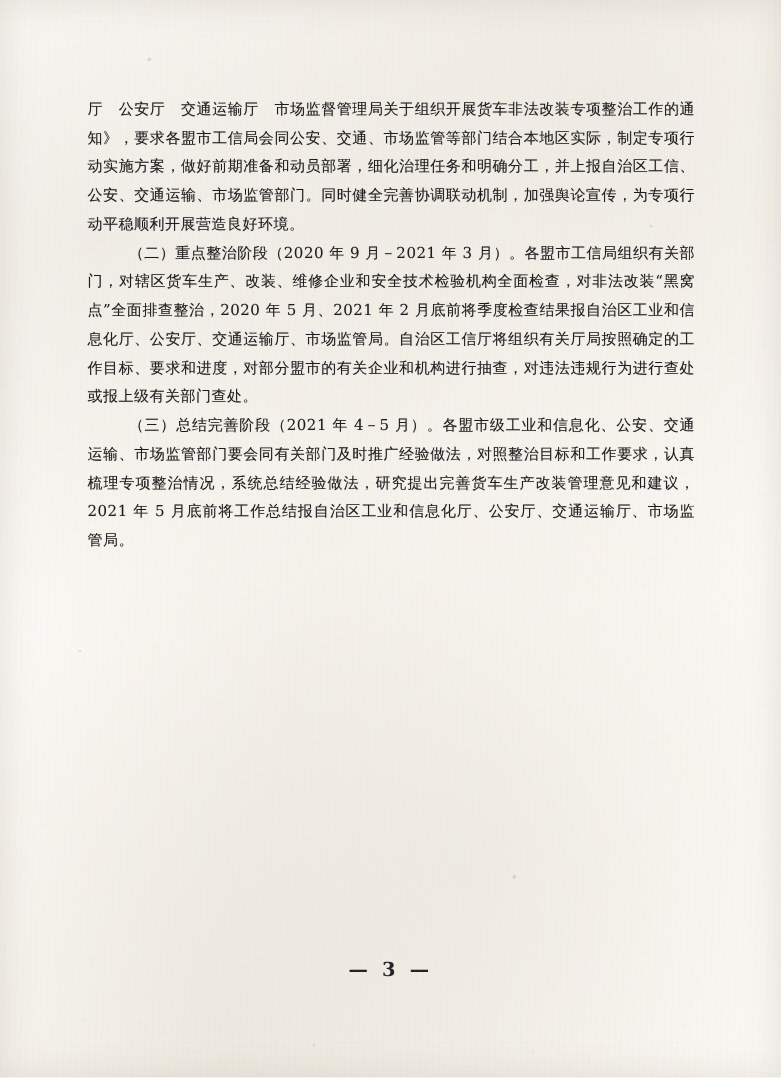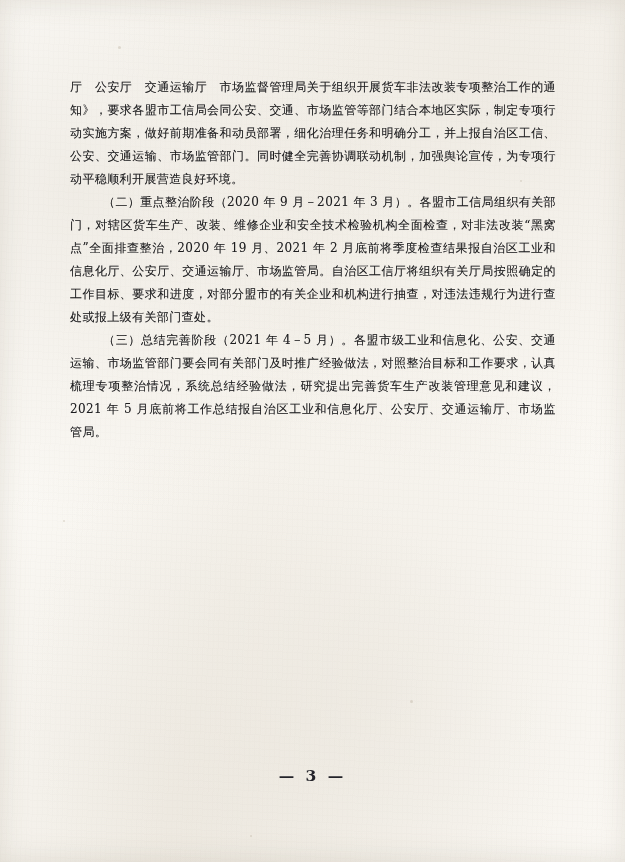--- a/index.html
+++ b/index.html
@@ -92,21 +92,21 @@
   <div class="paper-noise"></div>
 
   <div class="speck" style="left:118px;top:46px;width:3px;height:3px;"></div>
   <div class="speck" style="left:520px;top:180px;width:2px;height:2px;"></div>
   <div class="speck" style="left:63px;top:520px;width:2px;height:2px;"></div>
   <div class="speck" style="left:410px;top:700px;width:3px;height:3px;"></div>
   <div class="speck" style="left:250px;top:835px;width:2px;height:2px;"></div>
 
   <div class="content">
     <p class="para">厅　公安厅　交通运输厅　市场监督管理局关于组织开展货车非法改装专项整治工作的通知》，要求各盟市工信局会同公安、交通、市场监管等部门结合本地区实际，制定专项行动实施方案，做好前期准备和动员部署，细化治理任务和明确分工，并上报自治区工信、公安、交通运输、市场监管部门。同时健全完善协调联动机制，加强舆论宣传，为专项行动平稳顺利开展营造良好环境。</p>
-    <p class="para indent">（二）重点整治阶段（2020 年 9 月－2021 年 3 月）。各盟市工信局组织有关部门，对辖区货车生产、改装、维修企业和安全技术检验机构全面检查，对非法改装“黑窝点”全面排查整治，2020 年 19 月、2021 年 2 月底前将季度检查结果报自治区工业和信息化厅、公安厅、交通运输厅、市场监管局。自治区工信厅将组织有关厅局按照确定的工作目标、要求和进度，对部分盟市的有关企业和机构进行抽查，对违法违规行为进行查处或报上级有关部门查处。</p>
+    <p class="para indent">（二）重点整治阶段（2020 年 9 月－2021 年 3 月）。各盟市工信局组织有关部门，对辖区货车生产、改装、维修企业和安全技术检验机构全面检查，对非法改装“黑窝点”全面排查整治，2020 年 5 月、2021 年 2 月底前将季度检查结果报自治区工业和信息化厅、公安厅、交通运输厅、市场监管局。自治区工信厅将组织有关厅局按照确定的工作目标、要求和进度，对部分盟市的有关企业和机构进行抽查，对违法违规行为进行查处或报上级有关部门查处。</p>
     <p class="para indent">（三）总结完善阶段（2021 年 4－5 月）。各盟市级工业和信息化、公安、交通运输、市场监管部门要会同有关部门及时推广经验做法，对照整治目标和工作要求，认真梳理专项整治情况，系统总结经验做法，研究提出完善货车生产改装管理意见和建议，2021 年 5 月底前将工作总结报自治区工业和信息化厅、公安厅、交通运输厅、市场监管局。</p>
   </div>
 
   <div class="footer">
     <span class="pagenum">— 3 —</span>
   </div>
 
   <div class="edge-shadow"></div>
 </div>
 

